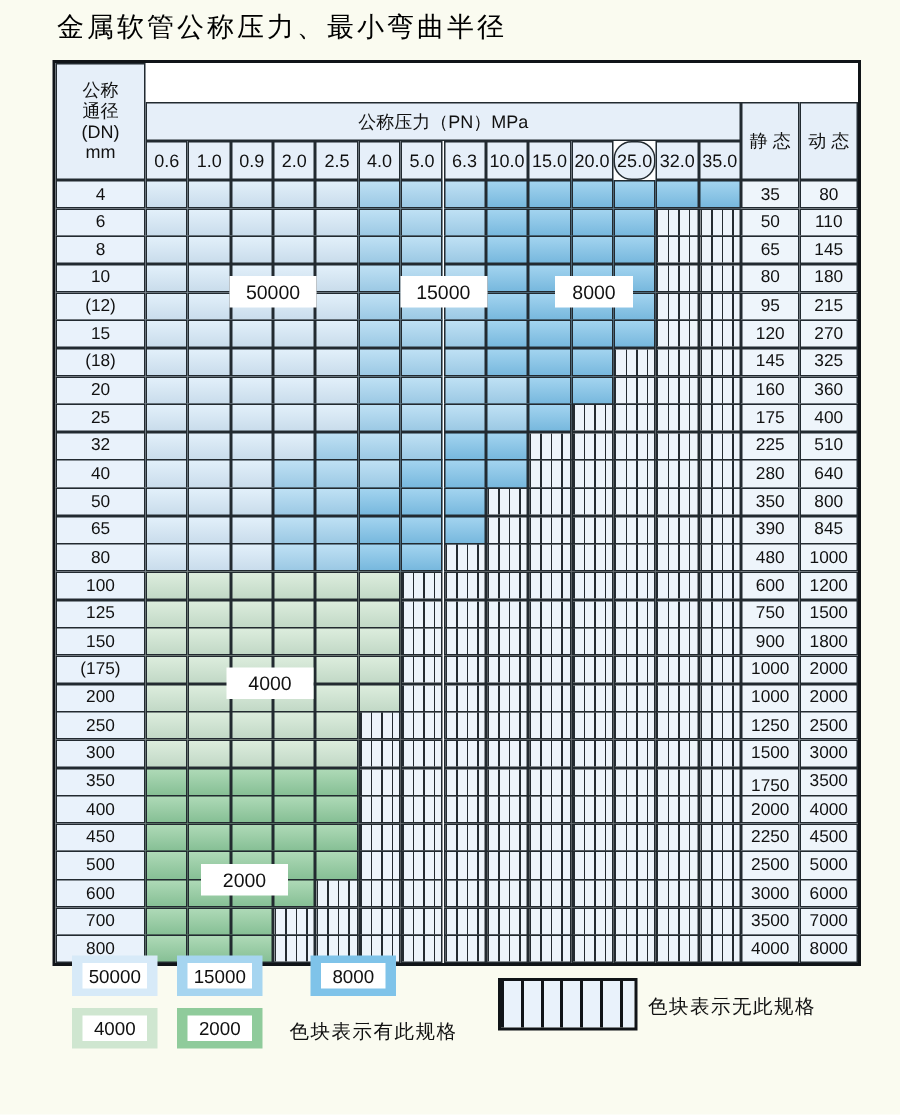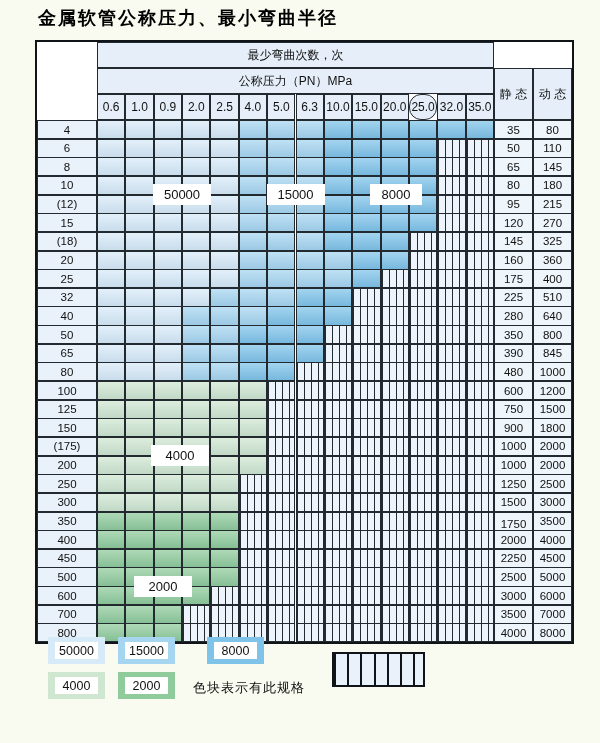--- a/index.html
+++ b/index.html
@@ -6,21 +6,21 @@
   body{
     width:600px;height:743px;position:relative;
     background:#fafbf0;
     font-family:"Liberation Sans", sans-serif;
     color:#111;
     overflow:hidden;
   }
   .title{
     position:absolute;left:38px;top:6px;margin:0;
     font-family:"DejaVu Serif", serif;
-    font-size:18px;font-weight:bold;letter-spacing:2px;color:#000;
+    font-size:18px;font-weight:normal;letter-spacing:2px;color:#000;
   }
   #spec-table{
     position:absolute;left:35px;top:40px;width:535px;height:600px;
     border:2px solid #101418;box-sizing:content-box;background:#fff;
   }
   .c{
     position:absolute;box-sizing:border-box;
     border:1px solid #222a30;
     display:flex;align-items:center;justify-content:center;
     font-size:11.5px;line-height:1.05;text-align:center;
@@ -51,21 +51,26 @@
     border:2px solid #101418;box-sizing:border-box;
     background:repeating-linear-gradient(90deg,#101418 0 2px,#e9f2fb 2px 13.2px);
   }
 </style>
 </head>
 <body>
 
 <h1 class="title">金属软管公称压力、最小弯曲半径</h1>
 
 <div id="spec-table">
-    <div class="c hd" style="left: 60px; top: 0px; width: 397px; height: 26px;">最少弯曲次数，次</div>
+    <div class="c hd hd-multiline" style="left: 0px; top: 0px; width: 60px; height: 78px;">
+      <span>公称</span>
+      <span>通径</span>
+      <span>(DN)</span>
+      <span>mm</span>
+    </div>
     <div class="c hd" style="left: 60px; top: 26px; width: 397px; height: 26px;">公称压力（PN）MPa</div>
     <div class="c hd" style="left: 457px; top: 26px; width: 39px; height: 52px;">静 态</div>
     <div class="c hd" style="left: 496px; top: 26px; width: 39px; height: 52px;">动 态</div>
     <div class="c hd" style="left: 60px; top: 52px; width: 28.3571px; height: 26px;">0.6</div>
     <div class="c hd" style="left: 88.3571px; top: 52px; width: 28.3571px; height: 26px;">1.0</div>
     <div class="c hd" style="left: 116.714px; top: 52px; width: 28.3571px; height: 26px;">0.9</div>
     <div class="c hd" style="left: 145.071px; top: 52px; width: 28.3571px; height: 26px;">2.0</div>
     <div class="c hd" style="left: 173.429px; top: 52px; width: 28.3571px; height: 26px;">2.5</div>
     <div class="c hd" style="left: 201.786px; top: 52px; width: 28.3571px; height: 26px;">4.0</div>
     <div class="c hd" style="left: 230.143px; top: 52px; width: 28.3571px; height: 26px;">5.0</div>
@@ -570,13 +575,14 @@
       <div class="inner">8000</div>
     </div>
     <div class="swatch" style="left: 48px; top: 672px; background-color: rgb(207, 230, 208);">
       <div class="inner">4000</div>
     </div>
     <div class="swatch" style="left: 118px; top: 672px; background-color: rgb(143, 203, 155);">
       <div class="inner">2000</div>
     </div>
     <div class="legend-text" style="left: 193px; top: 679px;">色块表示有此规格</div>
     <div class="stripe-box"></div>
+    <div class="legend-text" style="left: 432px; top: 662px;">色块表示无此规格</div>
   </div>
 
 </body></html>

